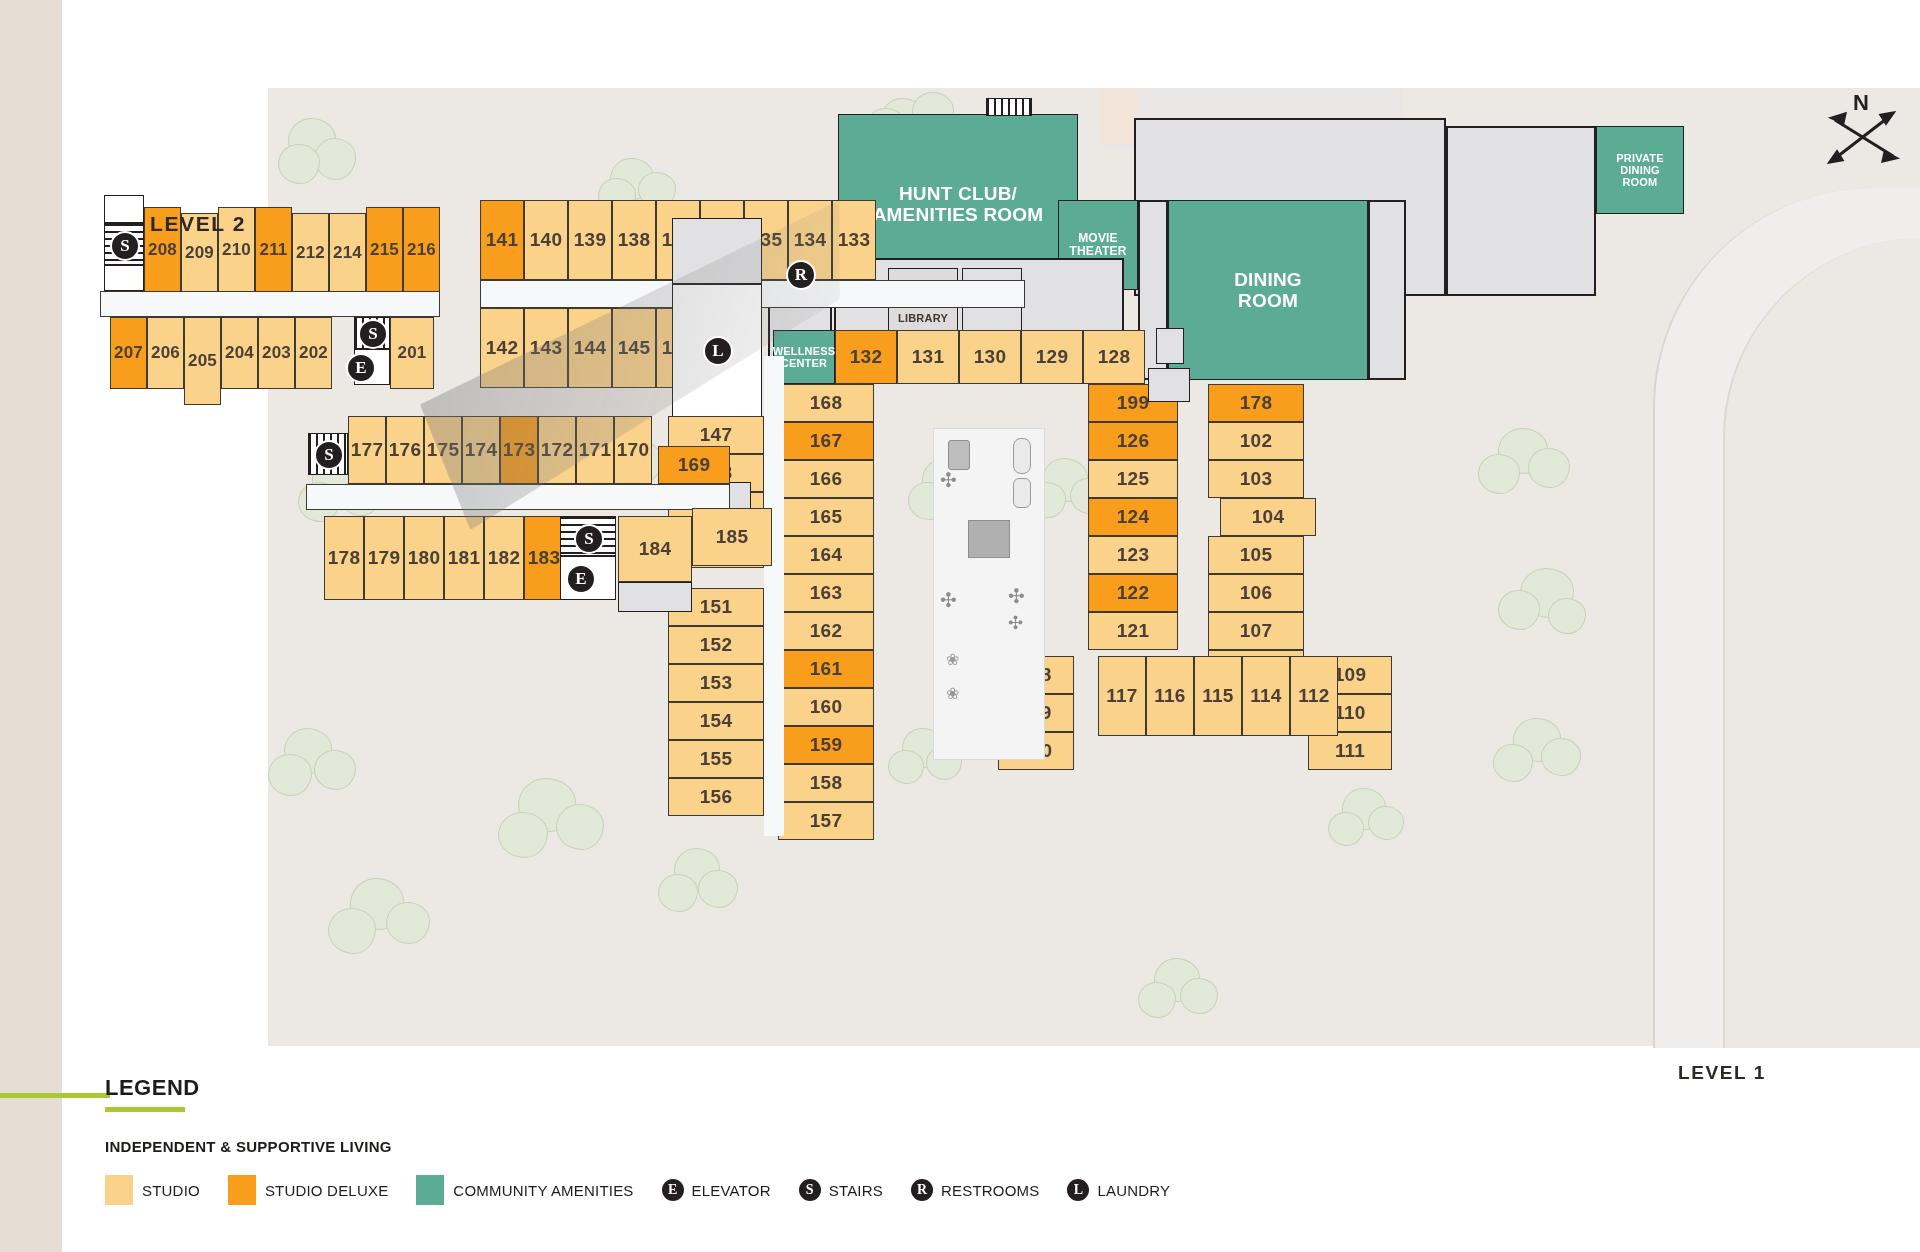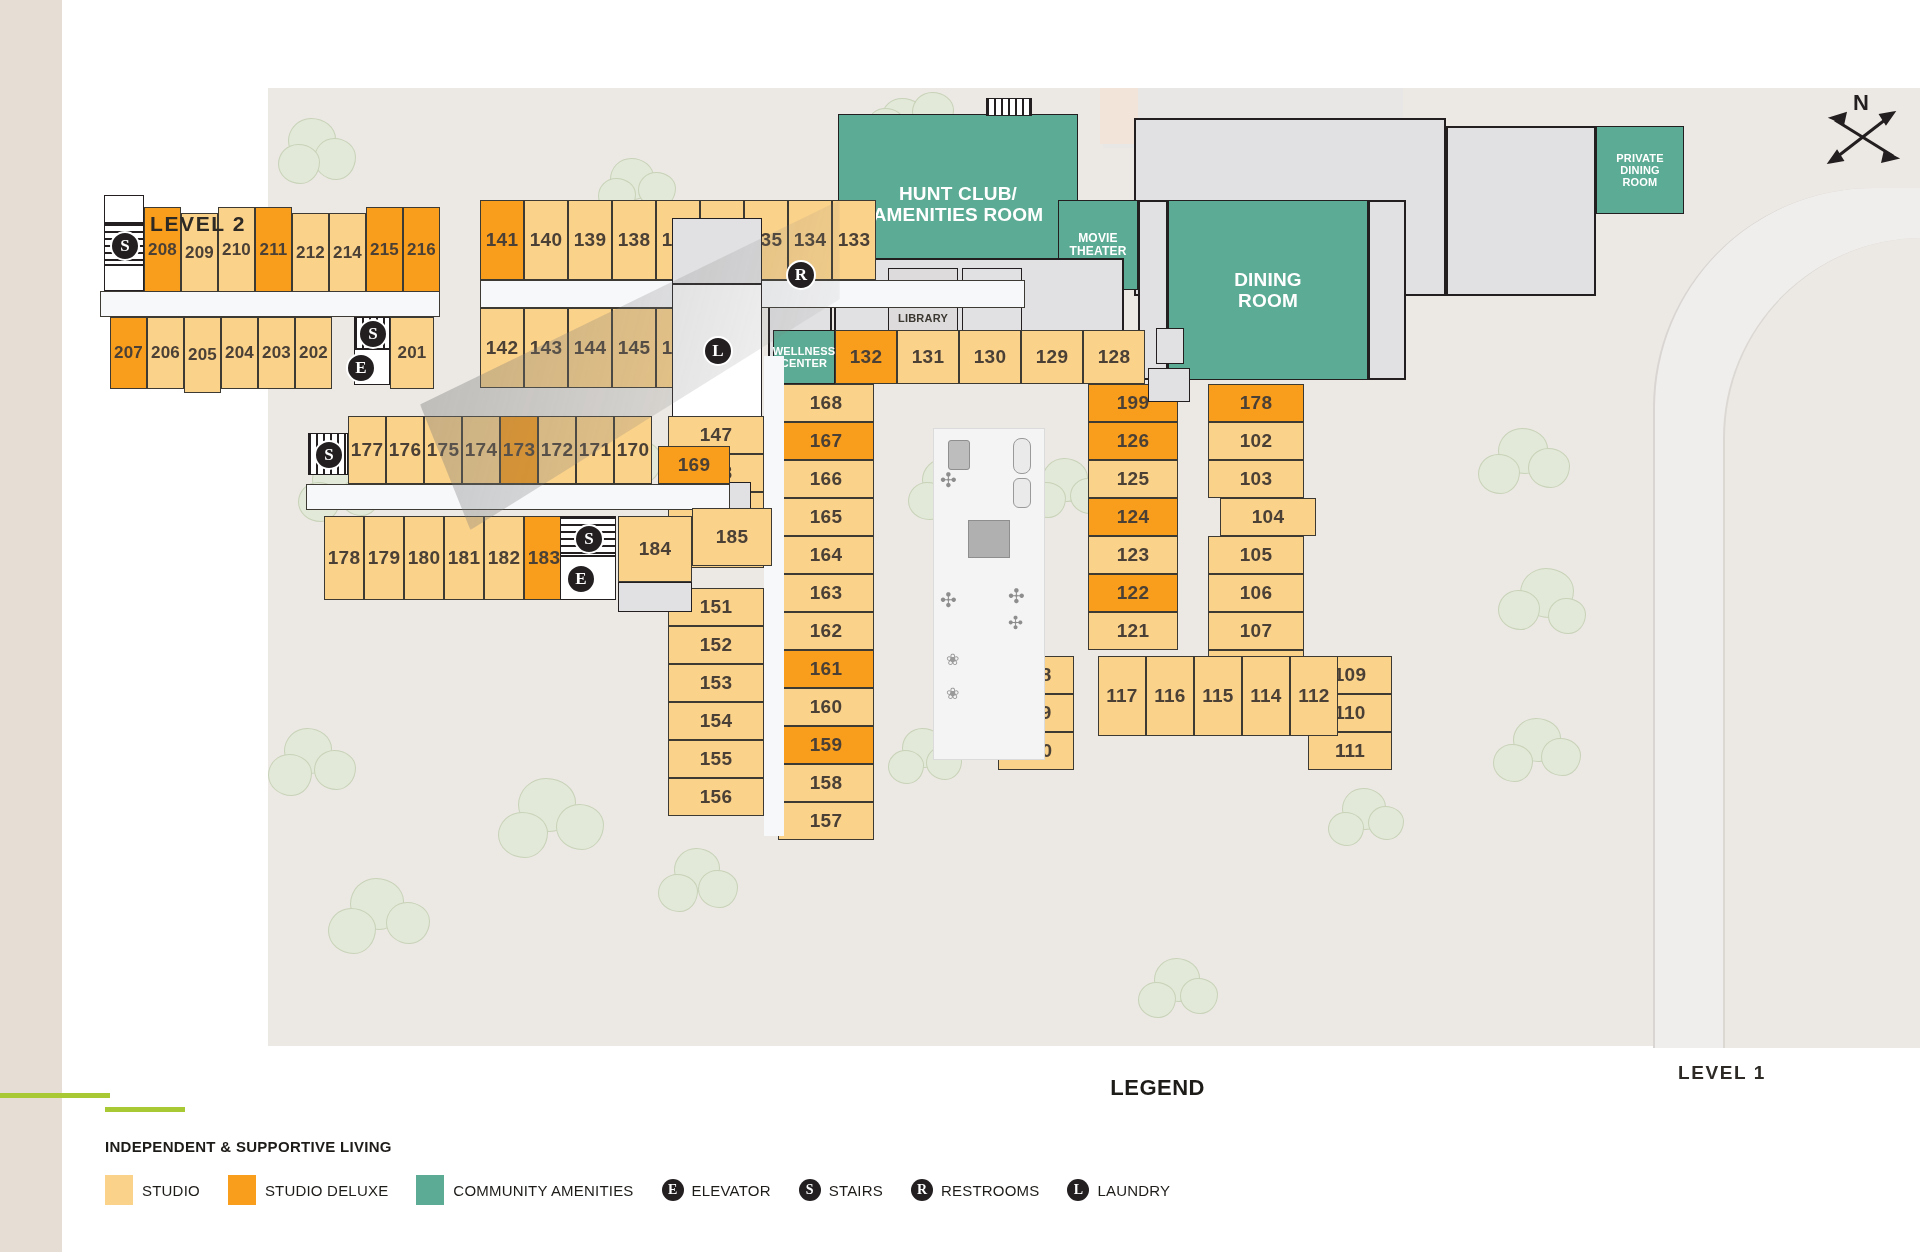--- a/index.html
+++ b/index.html
@@ -73,21 +73,21 @@
     position:absolute;left:150px;top:212px;font-size:21px;font-weight:bold;
     letter-spacing:1.6px;color:#2d2a26;z-index:25;
   }
   #level1-label{
     position:absolute;left:1678px;top:1062px;font-size:19px;font-weight:bold;
     letter-spacing:1.6px;color:#2d2a26;z-index:25;
   }
 
   
   #legend{position:absolute;left:105px;top:1075px;width:1100px;}
-  #legend-title{font-size:22px;font-weight:bold;letter-spacing:.5px;color:#1e1c19;text-align:right;}
+  #legend-title{font-size:22px;font-weight:bold;letter-spacing:.5px;color:#1e1c19;}
   #legend-rule{width:80px;height:5px;background:#a8c934;margin-top:6px;}
   #legend-rule-long{position:absolute;left:0px;top:1093px;width:110px;height:5px;background:#a8c934;}
   #legend-subtitle{margin-top:26px;font-size:15px;font-weight:bold;letter-spacing:.3px;color:#1e1c19;}
   #legend-items{display:flex;align-items:center;margin-top:20px;gap:0px;}
   .lg-item{display:flex;align-items:center;margin-right:28px;}
   .lg-swatch{width:28px;height:30px;margin-right:9px;}
   .lg-text{font-size:15px;color:#1e1c19;letter-spacing:.2px;}
   .lg-badge{
     width:22px;height:22px;border-radius:50%;background:#231f20;color:#fff;
     display:flex;align-items:center;justify-content:center;font-weight:bold;font-size:14px;
@@ -625,21 +625,21 @@
       </div>
     </div>
   <div class="corridor" style="left:0px;top:106px;width:340px;height:26px;"></div>
   <div id="l2bot">
       <div class="unit deluxe" style="position:absolute;left:10px;top:132px;width:37px;height:72px;;font-size:17px">
         <span>207</span>
       </div>
       <div class="unit studio" style="position:absolute;left:47px;top:132px;width:37px;height:72px;;font-size:17px">
         <span>206</span>
       </div>
-      <div class="unit studio" style="position:absolute;left:84px;top:132px;width:37px;height:76px;;font-size:17px">
+      <div class="unit studio" style="position:absolute;left:84px;top:132px;width:37px;height:88px;;font-size:17px">
         <span>205</span>
       </div>
       <div class="unit studio" style="position:absolute;left:121px;top:132px;width:37px;height:72px;;font-size:17px">
         <span>204</span>
       </div>
       <div class="unit studio" style="position:absolute;left:158px;top:132px;width:37px;height:72px;;font-size:17px">
         <span>203</span>
       </div>
       <div class="unit studio" style="position:absolute;left:195px;top:132px;width:37px;height:72px;;font-size:17px">
         <span>202</span>

